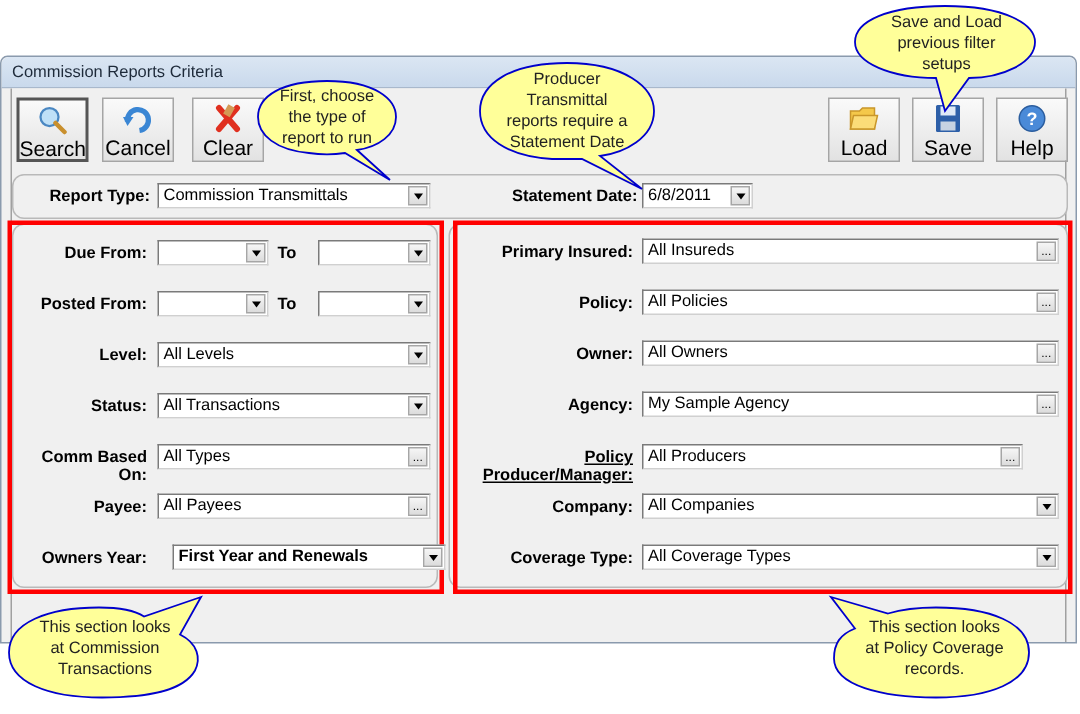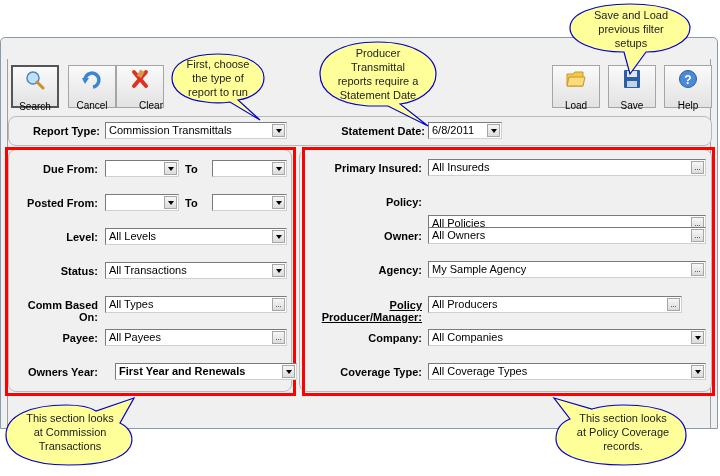--- a/index.html
+++ b/index.html
@@ -13,21 +13,21 @@
               border-bottom:1px solid #a8b8cc; }
   .titlebar span { position:absolute; left:7px; top:4px; font-size:11px; color:#1e2a3a; }
   .client { position:absolute; left:6px; top:21px; right:6px; bottom:0; background:#f0f0f0;
             border-left:1px solid #a0a0a0; border-right:1px solid #a0a0a0; }
 
   .tbtn { position:absolute; top:28px; width:48px; height:43px; box-sizing:border-box;
           border:1px solid #a5a5a5; background:linear-gradient(#fafafa,#e2e2e2);
           text-align:center; cursor:pointer; }
   .tbtn.active { border:2px solid #555; }
   .tbtn .ico { display:block; margin:3px auto 0; width:22px; height:20px; }
-  .tbtn .lbl { display:block; font-size:10px; margin-top:11px; }
+  .tbtn .lbl { display:block; font-size:14px; margin-top:1px; }
 
   .group { position:absolute; border:1px solid #b9b9b9; border-radius:8px; background:#f0f0f0; box-sizing:border-box; }
   .redbox { position:absolute; border:3px solid #ff0000; box-sizing:border-box; }
 
   .lbl-r { position:absolute; text-align:right; font-weight:bold; font-size:11px; }
   .field { position:absolute; height:17px; box-sizing:border-box; background:#fff;
            border:1px solid #7a7a7a; border-right-color:#d0d0d0; border-bottom-color:#d0d0d0; cursor:pointer; }
   .field .val { position:absolute; left:3px; top:1px; font-size:11px; white-space:nowrap; }
   .field .dd { position:absolute; right:1px; top:1px; width:13px; height:13px; box-sizing:border-box;
                background:linear-gradient(#f6f6f6,#dcdcdc); border:1px solid #a6a6a6; }
@@ -38,38 +38,41 @@
                font-size:8px; line-height:12px; text-align:center; }
 
   .callout { position:absolute; }
   .callout svg { position:absolute; left:0; top:0; overflow:visible; }
   .callout .txt { position:absolute; text-align:center; font-size:11px; line-height:14px; color:#222; }
 </style>
 </head>
 <body>
 
 <div class="window">
+  <div class="titlebar">
+    <span>Commission Reports Criteria</span>
+  </div>
   <div class="client"></div>
 </div>
 
 <div class="tbtn active" style="left:11px;top:65px;">
   <svg class="ico" viewBox="0 0 22 20">
     <circle cx="9" cy="8" r="6" fill="#bfe0f7" stroke="#4a87c2" stroke-width="1.5"></circle>
     <line x1="13" y1="12" x2="19" y2="18" stroke="#c9902e" stroke-width="3" stroke-linecap="round"></line>
   </svg>
   <span class="lbl">Search</span>
 </div>
 <div class="tbtn" style="left:68px;top:65px;">
   <svg class="ico" viewBox="0 0 22 20">
     <path d="M4 12 A7 7 0 1 1 12 18" fill="none" stroke="#3a86d4" stroke-width="3.5"></path>
     <polygon points="1,9 8,9 4,15" fill="#3a86d4"></polygon>
   </svg>
   <span class="lbl">Cancel</span>
 </div>
-<div class="tbtn" style="left:116px;top:65px;text-align:right;">
+<div class="tbtn" style="left:128px;top:65px;">
   <svg class="ico" viewBox="0 0 22 20">
     <line x1="5" y1="3" x2="17" y2="17" stroke="#e03020" stroke-width="4" stroke-linecap="round"></line>
     <line x1="17" y1="3" x2="5" y2="17" stroke="#e03020" stroke-width="4" stroke-linecap="round"></line>
     <rect x="9" y="1" width="5" height="7" fill="#d49a55" transform="rotate(30 11 5)"></rect>
   </svg>
   <span class="lbl">Clear</span>
 </div>
 
 <div class="tbtn" style="left:552px;top:65px;">
   <svg class="ico" viewBox="0 0 22 20">
@@ -164,21 +167,21 @@
 <div class="group" style="left:299px;top:149px;width:413px;height:243px;"></div>
 <div class="redbox" style="left:302px;top:147px;width:413px;height:249px;"></div>
 
 <div class="lbl-r" style="left:300px;top:162px;width:122px;">Primary Insured:</div>
 <div class="field" style="left:428px;top:159px;width:278px;padding-left:40px;">
   <span class="val">All Insureds</span>
   <span class="ell">...</span>
 </div>
 
 <div class="lbl-r" style="left:300px;top:196px;width:122px;">Policy:</div>
-<div class="field" style="left:428px;top:193px;width:278px;margin-top:22px;">
+<div class="field" style="left:428px;top:193px;width:278px;">
   <span class="val">All Policies</span>
   <span class="ell">...</span>
 </div>
 
 <div class="lbl-r" style="left:300px;top:230px;width:122px;">Owner:</div>
 <div class="field" style="left:428px;top:227px;width:278px;padding-left:16px;">
   <span class="val">All Owners</span>
   <span class="ell">...</span>
 </div>
 

